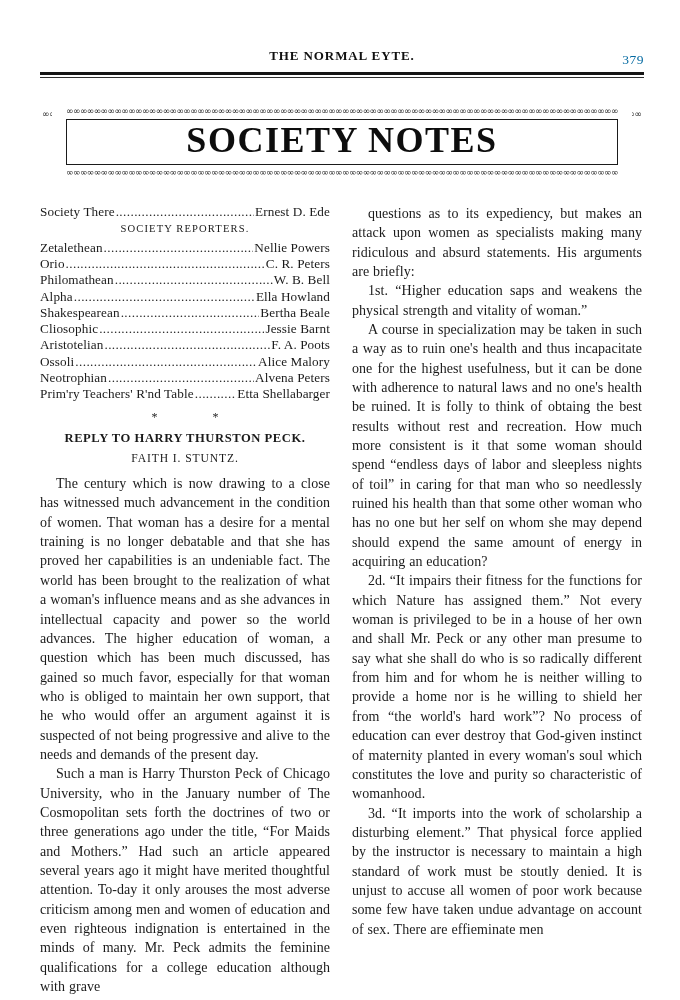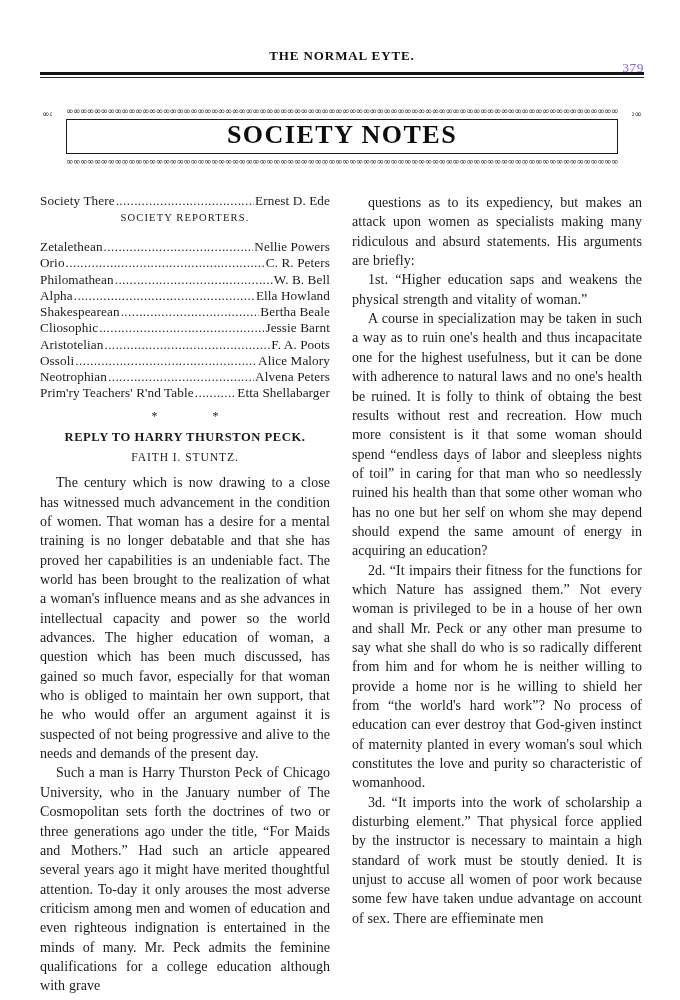--- a/index.html
+++ b/index.html
@@ -32,23 +32,23 @@
     text-align: center;
     font-family: "Liberation Serif", "DejaVu Serif", serif;
     font-weight: bold;
     font-size: 13px;
     letter-spacing: 0.9px;
     color: #111;
   }
   .masthead-folio {
     position: absolute;
     right: 0;
-    top: 12px;
+    top: 4px;
     font-size: 13.5px;
-    color: #8b5cf6;
+    color: #0369a1;
     letter-spacing: 0.5px;
   }
 
   .rule-double {
     margin-top: 4px;
     width: 100%;
   }
   .rule-thick {
     height: 3px;
     background: #151515;
@@ -101,21 +101,21 @@
   .orn-left  { left: 6px; }
   .orn-right { right: 6px; transform: scaleX(-1); }
 
   .heading-inner {
     border: 1px solid #1b1b1b;
     padding: 1px 26px 4px 26px;
   }
   .heading-text {
     font-family: "Liberation Serif", "DejaVu Serif", serif;
     font-weight: bold;
-    font-size: 26px;
+    font-size: 36px;
     letter-spacing: 1.5px;
     line-height: 1.08;
     color: #0d0d0d;
     text-align: center;
     white-space: nowrap;
   }
 
   
   .columns {
     display: flex;
@@ -145,21 +145,21 @@
     margin: 0 1px;
     color: #272727;
   }
   .staff-name { flex: 0 0 auto; }
 
   .staff-subhead {
     text-align: center;
     font-size: 10.6px;
     letter-spacing: 1.1px;
     line-height: 16px;
-    margin: 1px 0 13px 0;
+    margin: 1px 0 3px 0;
   }
 
   .stars {
     text-align: center;
     font-size: 12px;
     letter-spacing: 26px;
     padding-left: 26px;
     margin: 8px 0 4px 0;
     color: #222;
   }

